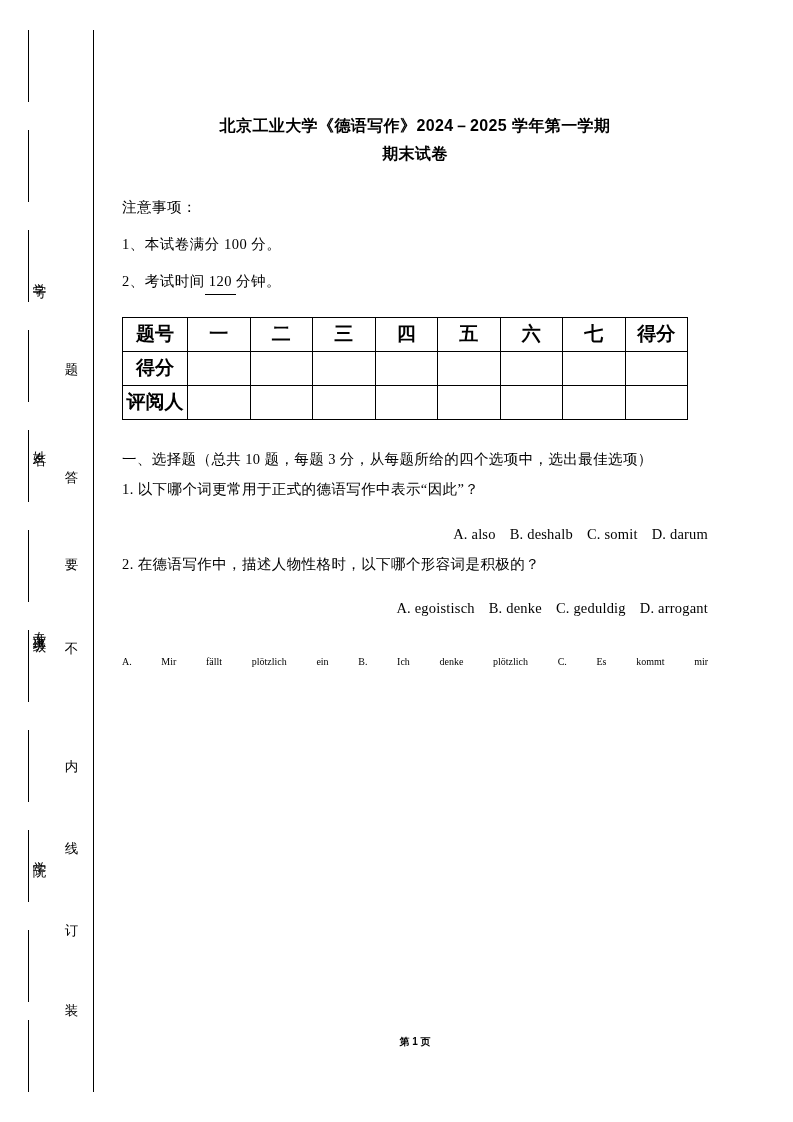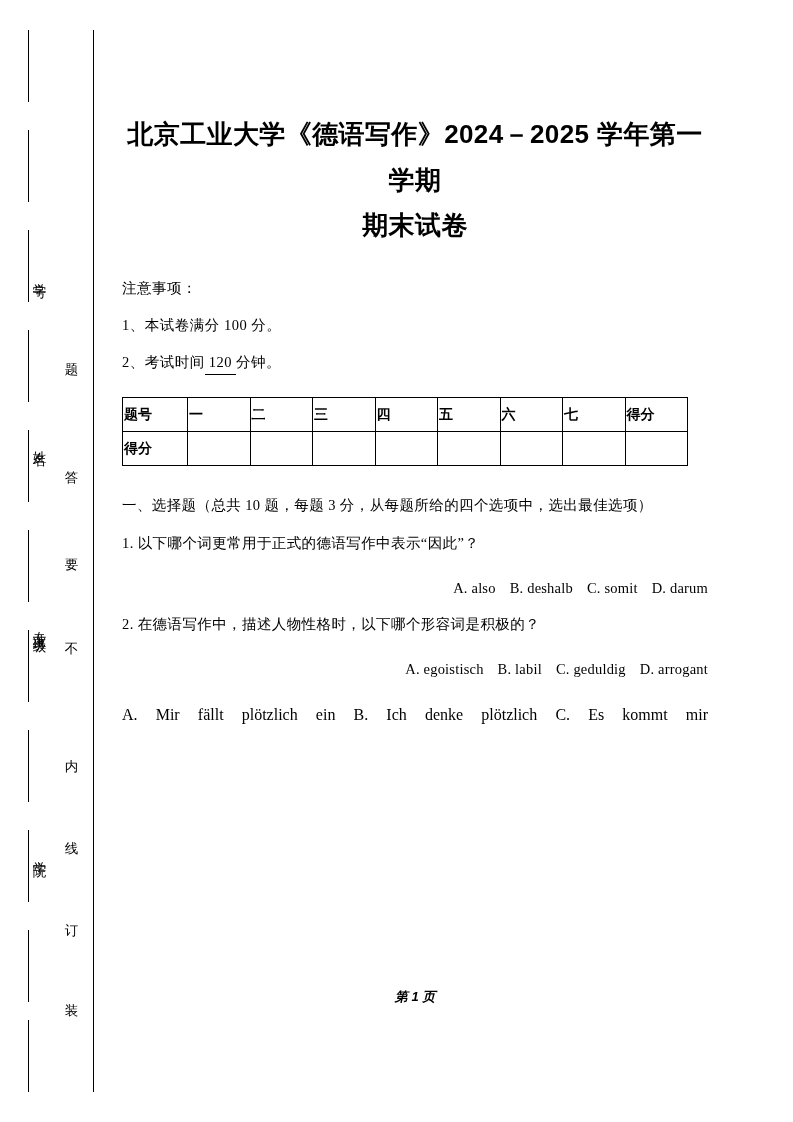--- a/index.html
+++ b/index.html
@@ -64,21 +64,21 @@
     left: 122px;
     top: 0;
     width: 586px;
     height: 1122px;
   }
 
   .doc-title {
     margin: 0;
     padding-top: 112px;
     text-align: center;
-    font-size: 26px;
+    font-size: 16px;
     font-weight: bold;
     line-height: 1.75;
     letter-spacing: 0.4px;
     font-family: "Liberation Sans", "DejaVu Sans", sans-serif;
   }
 
   .info-line {
     margin-top: 26px;
     text-align: center;
     font-size: 14.5px;
@@ -111,69 +111,68 @@
   
   table.score-table {
     margin-top: 22px;
     border-collapse: collapse;
     width: 566px;
     table-layout: fixed;
   }
   table.score-table td {
     border: 1px solid #000;
     height: 31px;
-    text-align: left;
+    text-align: center;
     vertical-align: middle;
-    font-size: 14px;
+    font-size: 19px;
     font-weight: bold;
     font-family: "Liberation Sans", "DejaVu Sans", sans-serif;
     margin-top: 46px;
   }
   table.score-table td.head-col { width: 62px; }
 
   
   .section-head {
     margin-top: 26px;
     font-size: 14.5px;
     line-height: 1.85;
     letter-spacing: 0.4px;
     text-align: justify;
   }
   .q-stem {
-    margin-top: 12px;
+    margin-top: 5px;
     font-size: 14.5px;
     line-height: 1.7;
     letter-spacing: 0.4px;
   }
   .q-opts {
     margin-top: 20px;
     font-size: 14.5px;
     line-height: 1.7;
     letter-spacing: 0.2px;
     text-align: right;
   }
   .q-opts-justify {
-    margin-top: 20px;
-    font-size: 16px;
+    margin-top: 32px;
+    font-size: 10px;
     line-height: 1.7;
     text-align: justify;
     text-align-last: justify;
   }
   .opt-gap { display: inline-block; width: 14px; }
 
   .footer {
     position: absolute;
     left: 0;
-    top: 988px;
+    top: 1035px;
     width: 586px;
     text-align: center;
-    font-size: 13px;
-    font-weight: bold;
-    font-family: "Liberation Sans", "DejaVu Sans", sans-serif;
-    font-style: italic;
+    font-size: 10px;
+    font-weight: bold;
+    font-family: "Liberation Sans", "DejaVu Sans", sans-serif;
   }
 </style>
 </head>
 <body>
 
 <div class="margin-band">
   <div class="margin-line"></div>
   <div class="dash-col">
     <div class="dash-seg" style="top:0px;height:72px;"></div>
     <div class="dash-seg" style="top:100px;height:72px;"></div>
@@ -236,33 +235,44 @@
       <td class="head-col">得分</td>
       <td></td>
       <td></td>
       <td></td>
       <td></td>
       <td></td>
       <td></td>
       <td></td>
       <td></td>
     </tr>
+    <tr>
+      <td class="head-col">评阅人</td>
+      <td></td>
+      <td></td>
+      <td></td>
+      <td></td>
+      <td></td>
+      <td></td>
+      <td></td>
+      <td></td>
+    </tr>
   </tbody>
     </table>
 
   <div class="section-head">一、选择题（总共 10 题，每题 3 分，从每题所给的四个选项中，选出最佳选项）</div>
 
   <div class="q-stem">1. 以下哪个词更常用于正式的德语写作中表示“因此”？</div>
   <div class="q-opts">
     <span>A. also</span><span class="opt-gap"></span><span>B. deshalb</span><span class="opt-gap"></span><span>C. somit</span><span class="opt-gap"></span><span>D. darum</span>
   </div>
 
   <div class="q-stem">2. 在德语写作中，描述人物性格时，以下哪个形容词是积极的？</div>
   <div class="q-opts">
-    <span>A. egoistisch</span><span class="opt-gap"></span><span>B. labil</span><span class="opt-gap"></span><span>C. geduldig</span><span class="opt-gap"></span><span>D. arrogant</span>
+    <span>A. egoistisch</span><span class="opt-gap"></span><span>B. denke</span><span class="opt-gap"></span><span>C. geduldig</span><span class="opt-gap"></span><span>D. arrogant</span>
   </div>
 
   <div class="q-opts-justify">
     <span>A. Mir fällt plötzlich ein</span> <span>B. Ich denke plötzlich</span> <span>C. Es kommt mir</span>
   </div>
 
   <div class="footer">第 1 页</div>
 </div>
 
 </body></html>

